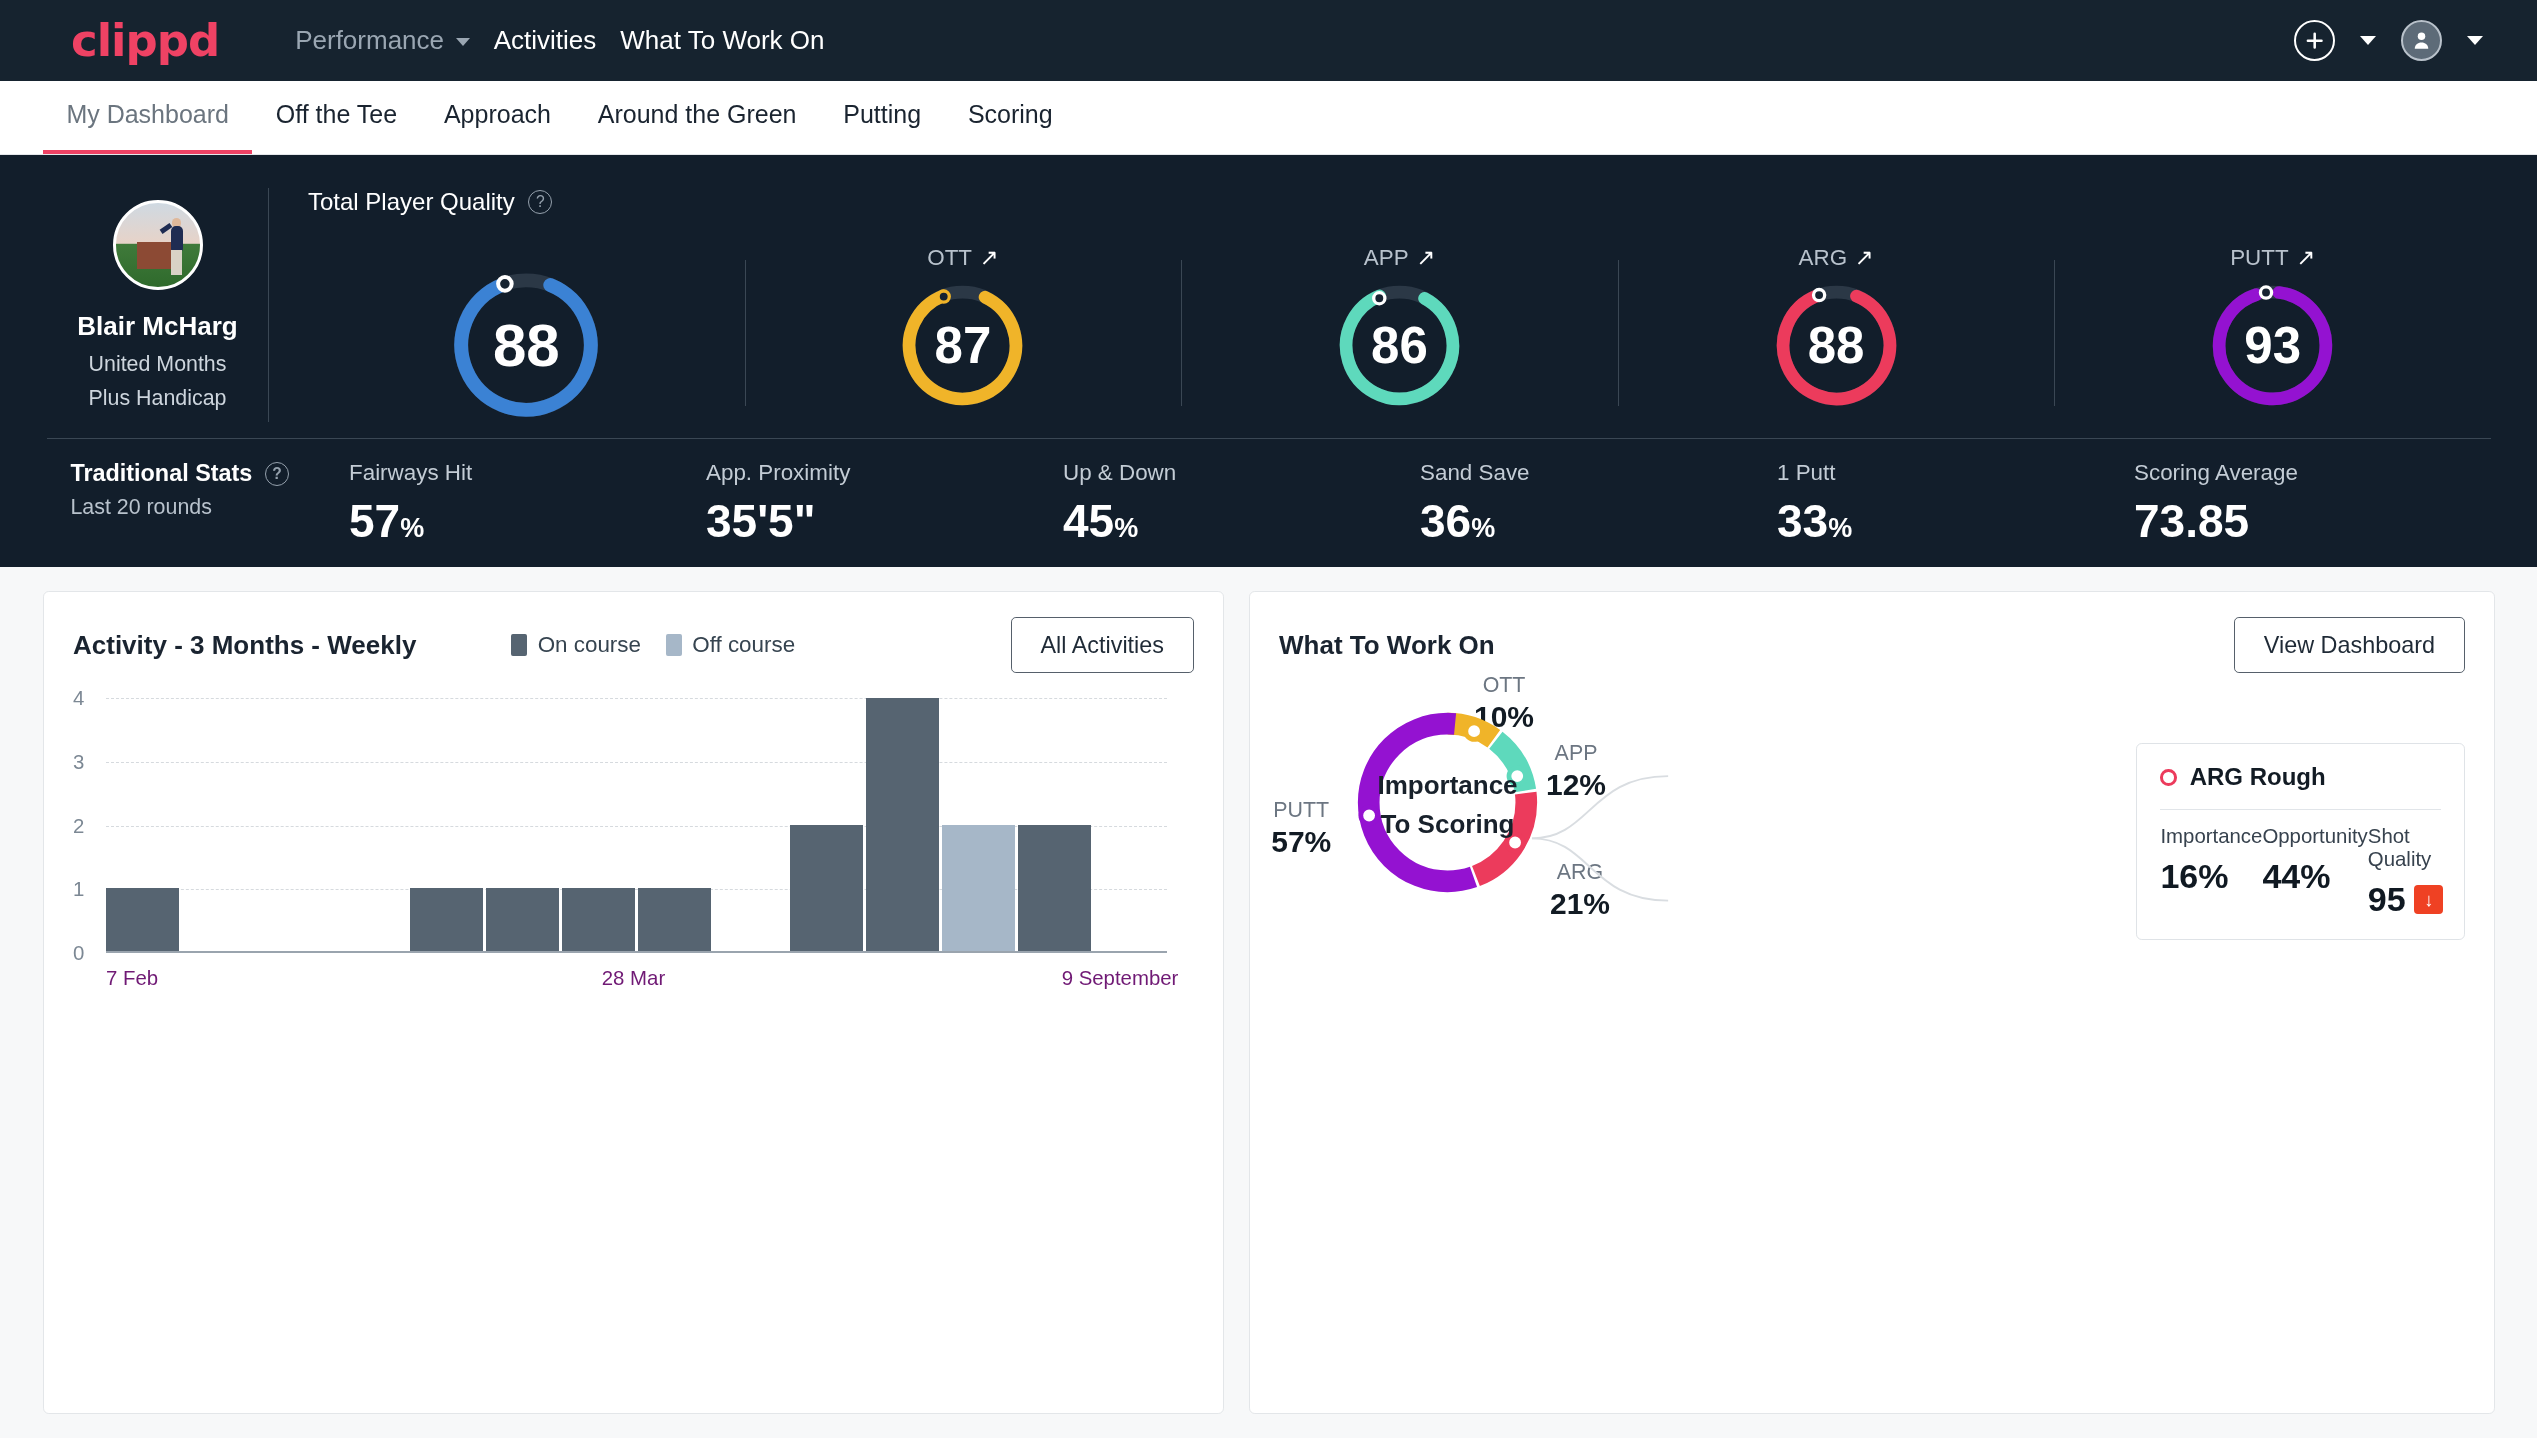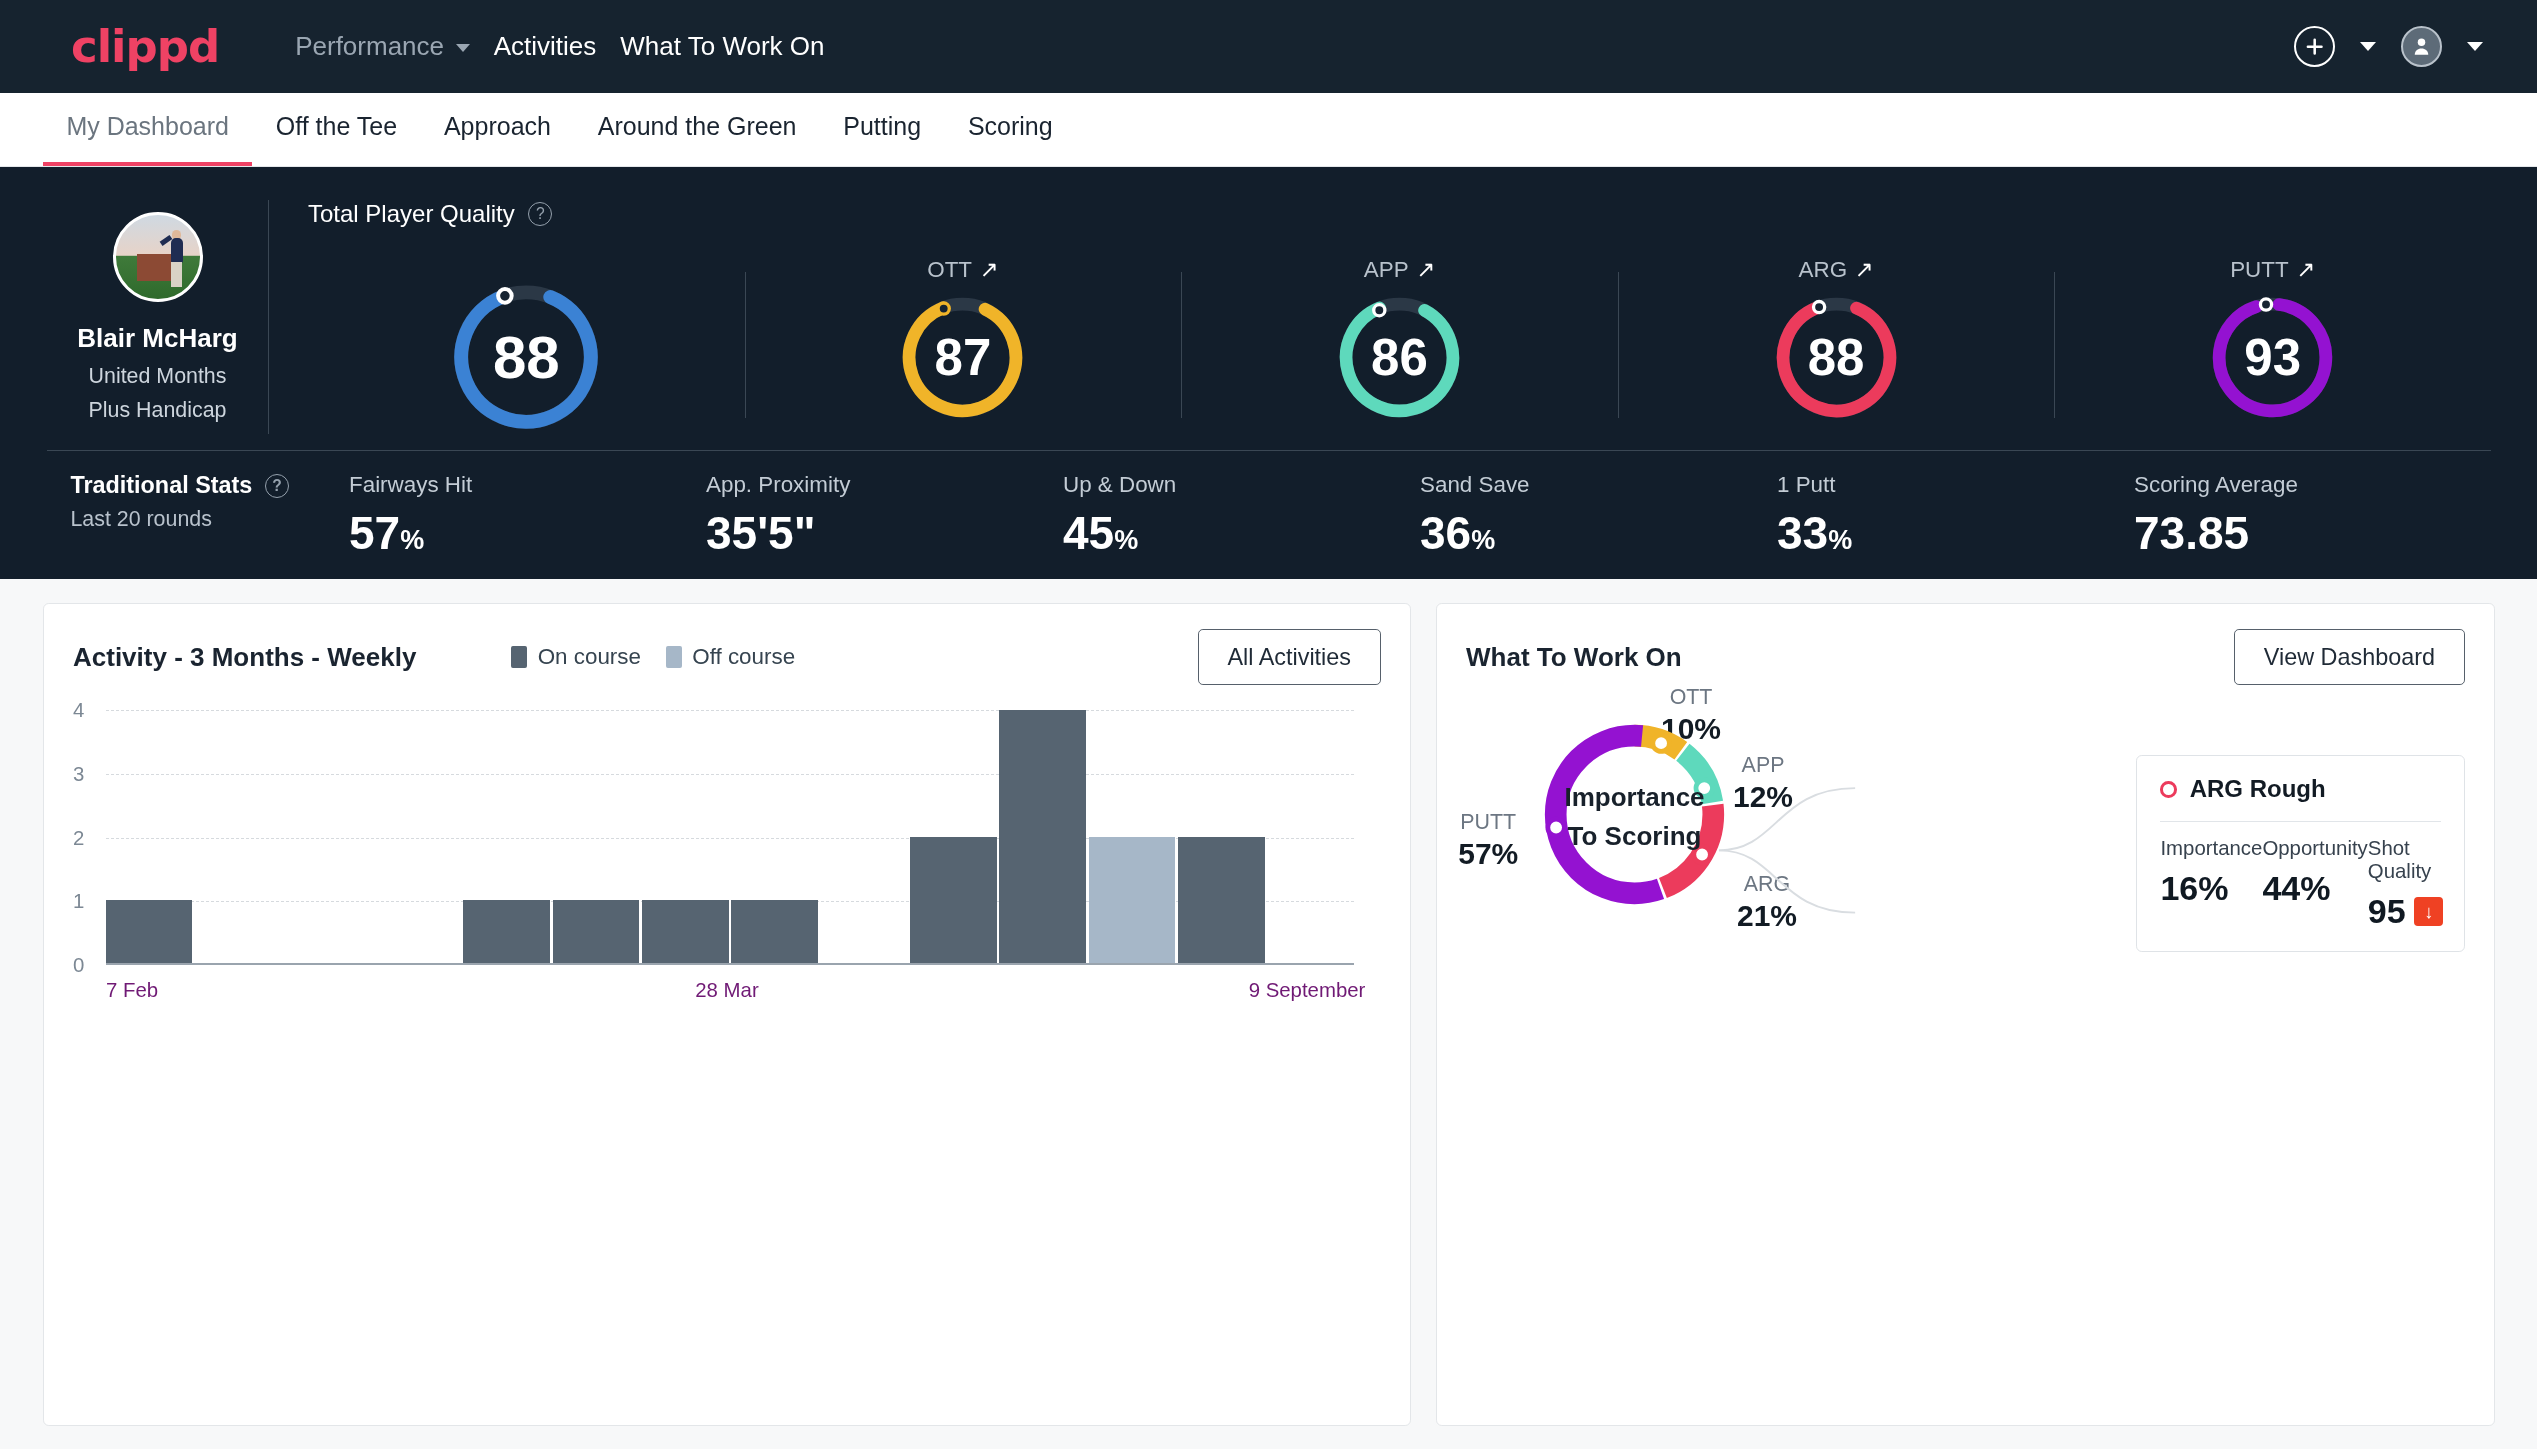--- a/index.html
+++ b/index.html
@@ -5,21 +5,21 @@
   * { box-sizing: border-box; margin: 0; padding: 0; }
   html, body {
     width: 2538px; height: 1450px;
     font-family: "Liberation Sans", sans-serif;
     background: #ffffff;
     overflow: hidden;
   }
 
   
   .topnav {
-    height: 93px;
+    height: 81px;
     background: #16232f;
     display: flex;
     align-items: center;
     padding: 0 47px;
     position: relative;
   }
   .brand {
     font-size: 45px;
     font-weight: bold;
     color: #ef4264;
@@ -199,21 +199,21 @@
     display: flex;
     gap: 25px;
   }
   .card {
     background: #ffffff;
     border: 1px solid #e3e6e9;
     border-radius: 5.8px;
     padding: 25px 29px;
     position: relative;
   }
-  .card.activity { width: 1368px; }
+  .card.activity { width: 1181px; }
   .card.wtwo { flex: 1; }
   .card-head { display: flex; align-items: center; }
   .card-title { font-size: 26px; color: #1a2430; font-weight: bold; }
   .legend { display: flex; align-items: center; gap: 25px; margin-left: 95px; }
   .legend-item { display: flex; align-items: center; gap: 10.7px; font-size: 22.4px; color: #364450; }
   .swatch { width: 15.6px; height: 21.4px; border-radius: 1.9px; }
   .btn-outline {
     margin-left: auto;
     border: 1.5px solid #56606b;
     border-radius: 4.9px;

